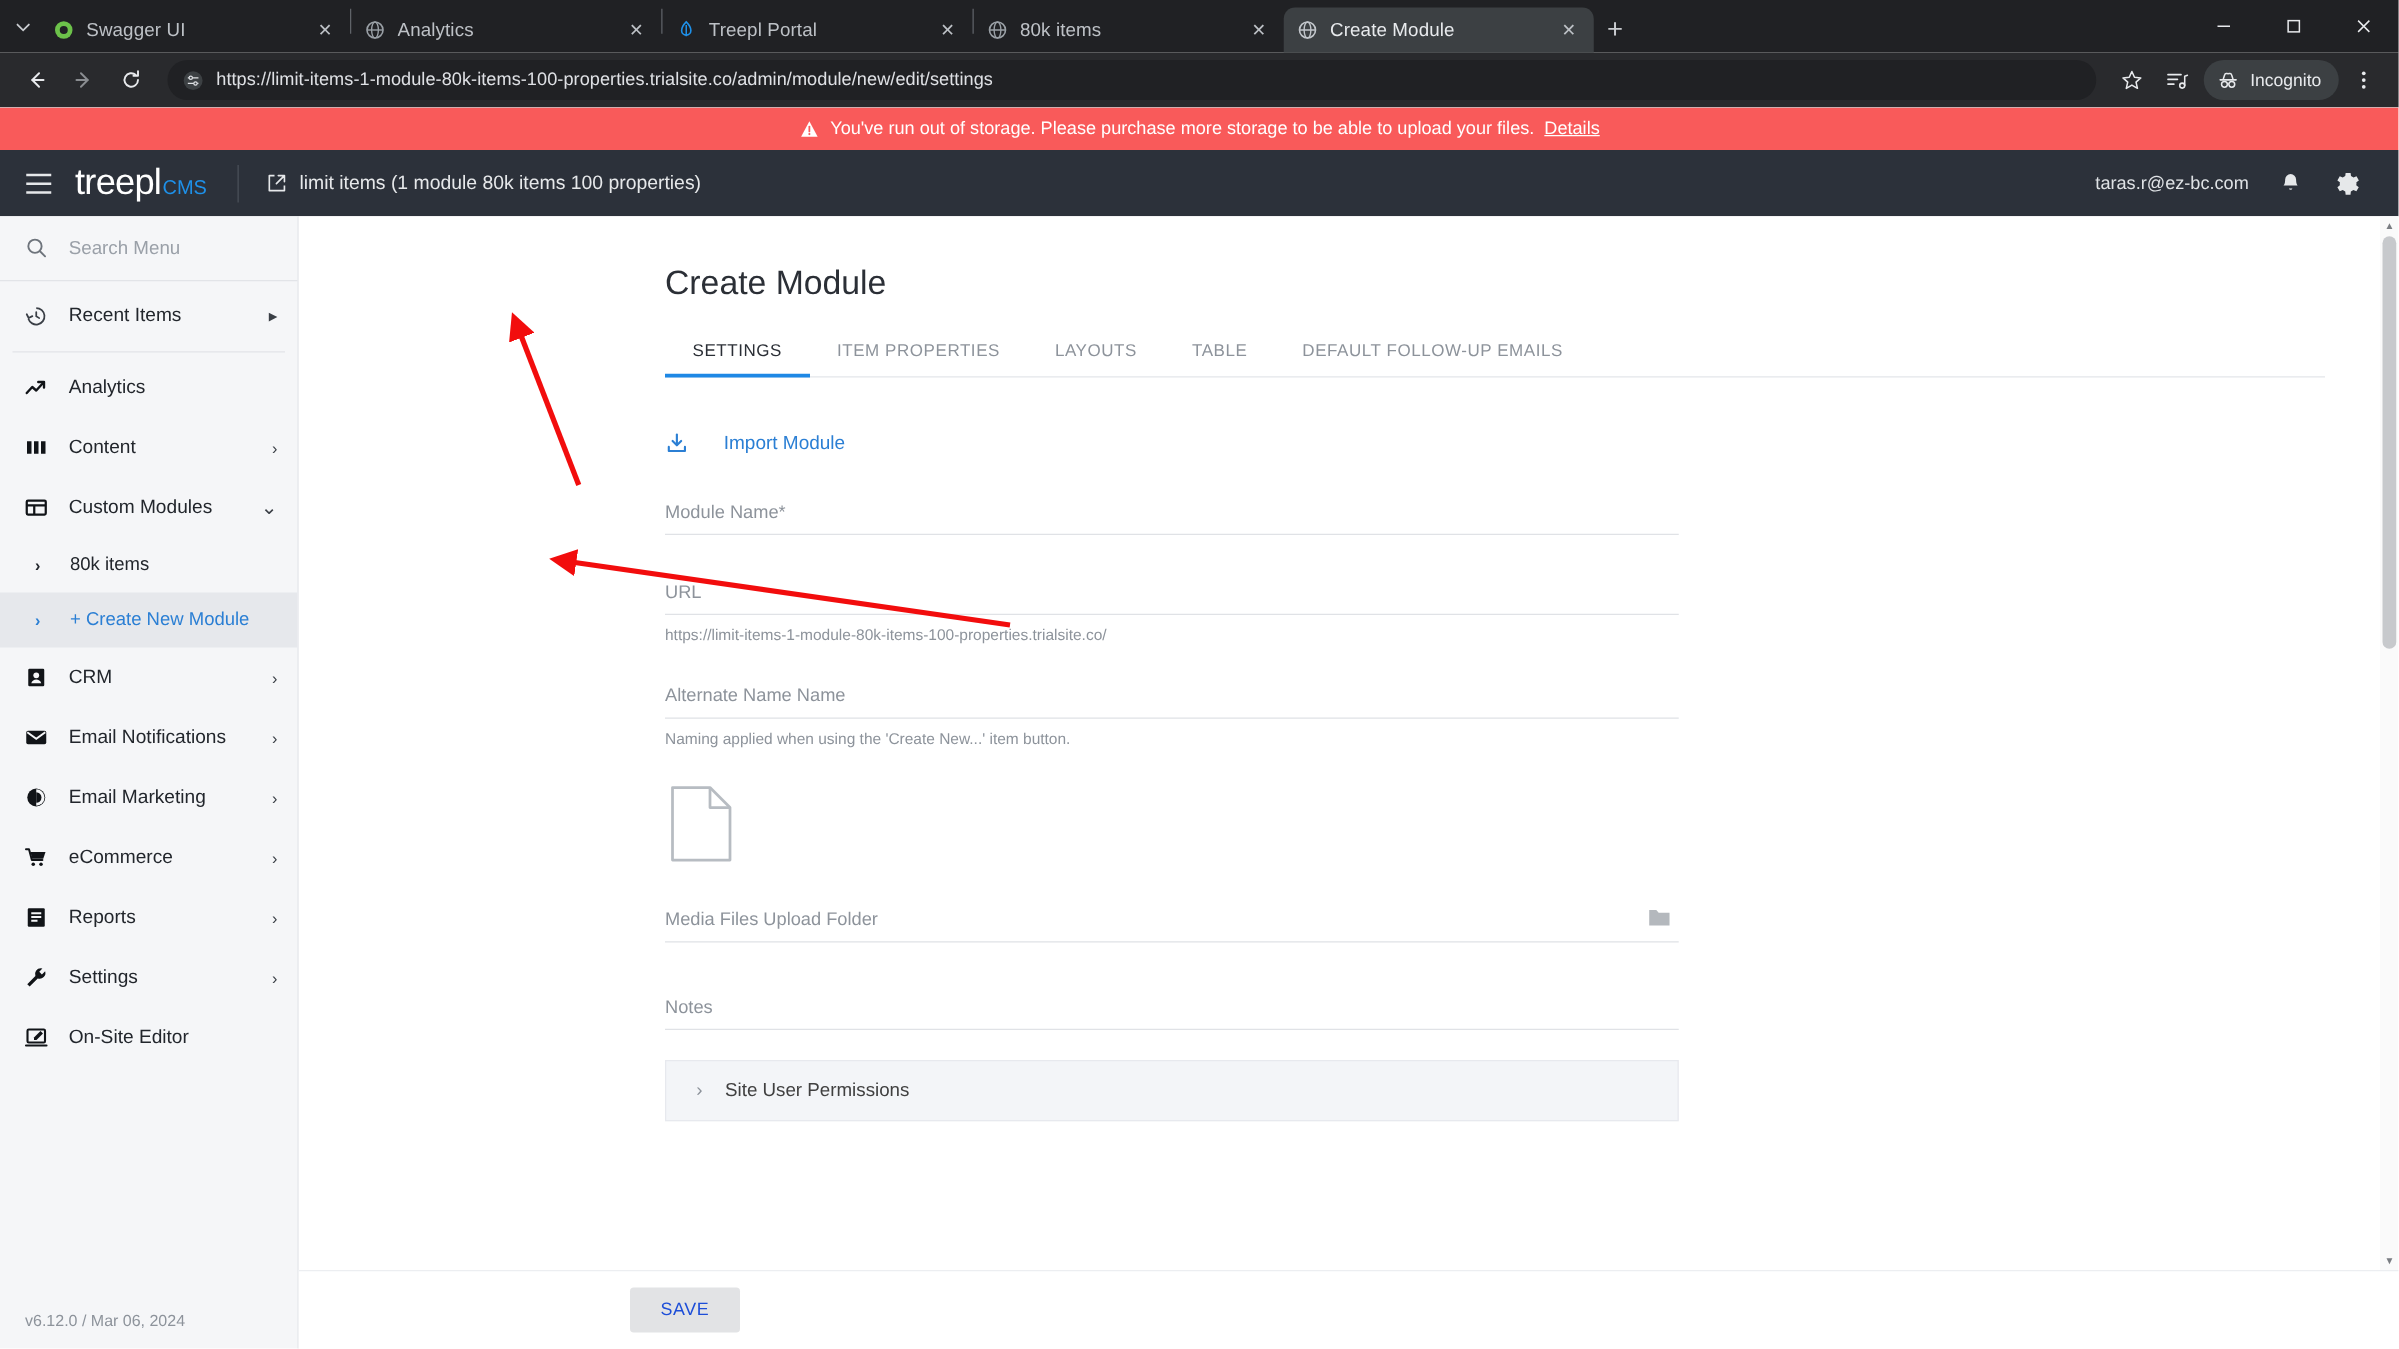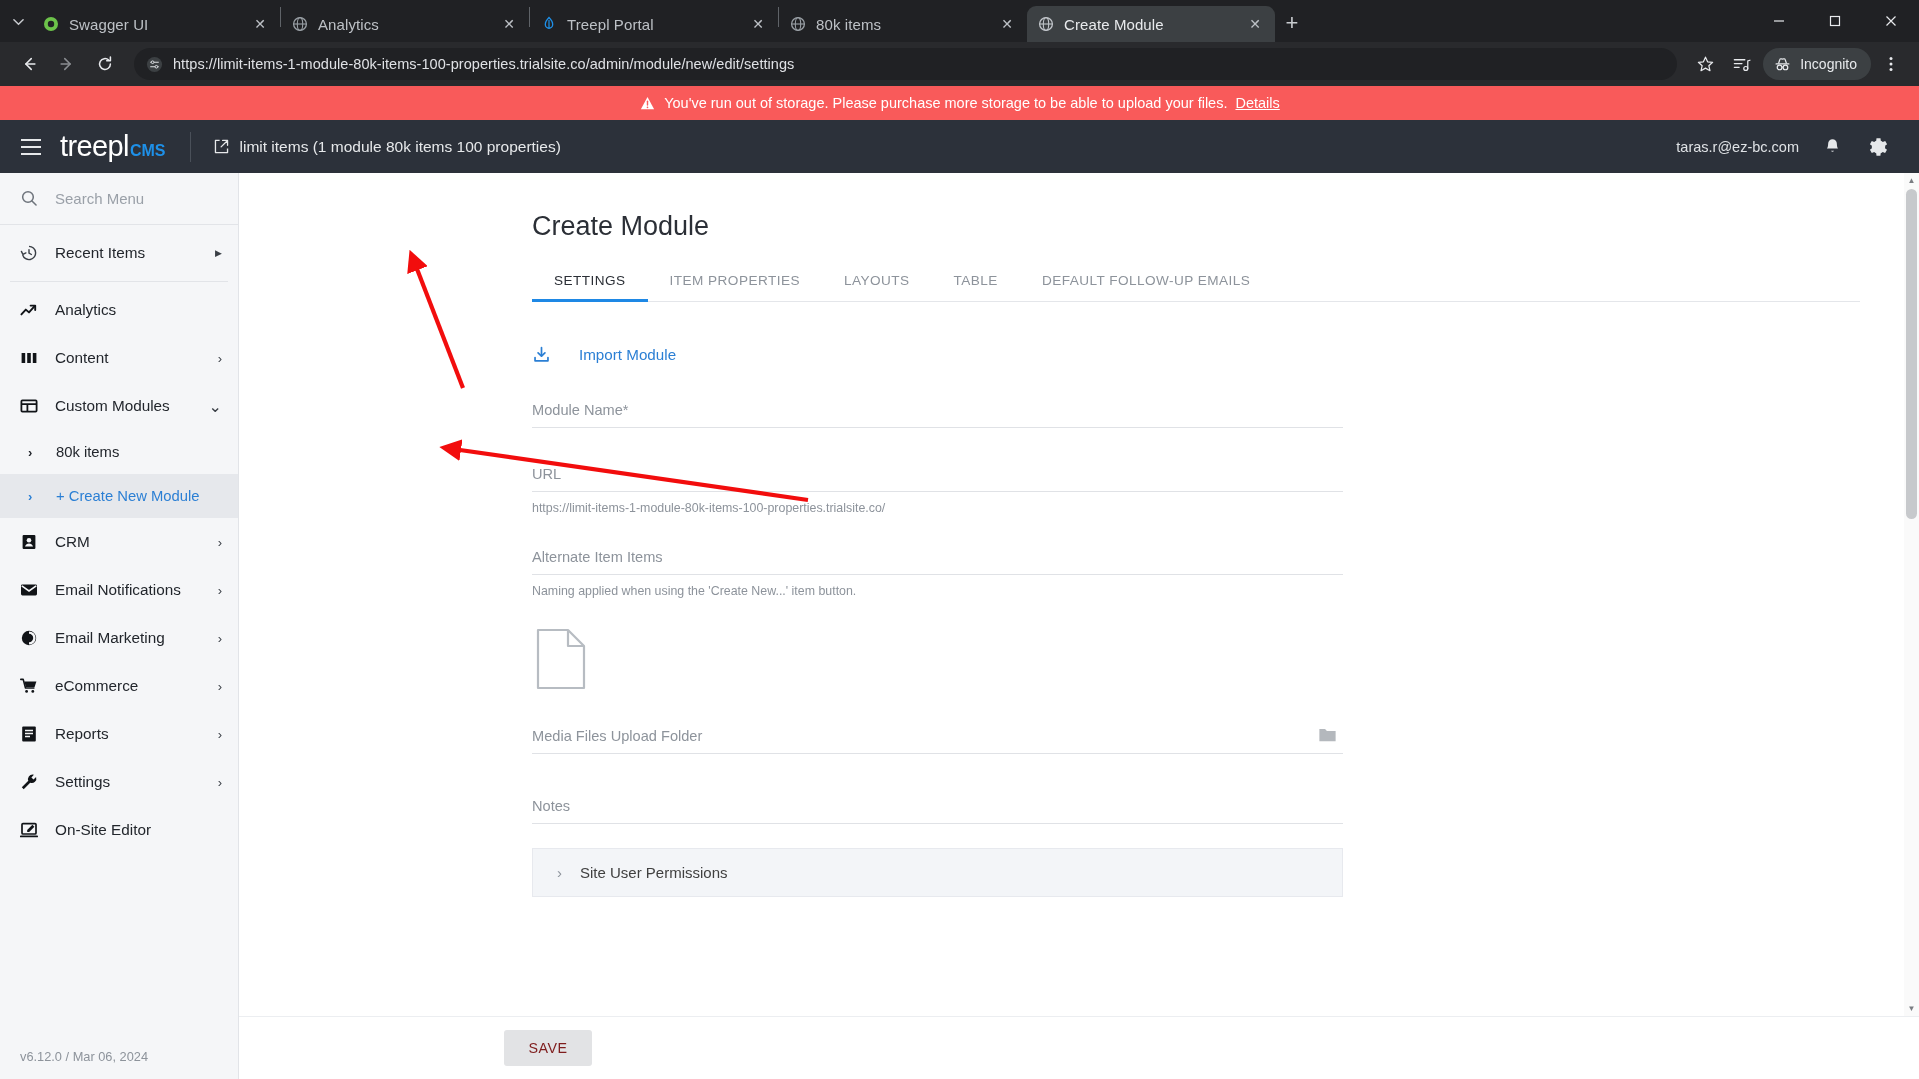--- a/index.html
+++ b/index.html
@@ -88,21 +88,21 @@
 
   .cms-header {
     height: 53px; background: #2c313a; display: flex; align-items: center;
     flex: 0 0 53px; padding-left: 10px; color: #e6e8ea;
   }
   .hamburger { width: 42px; height: 42px; display: flex; flex-direction: column;
     align-items: center; justify-content: center; gap: 5px; }
   .hamburger span { display: block; width: 20px; height: 2px; background: #e6e8ea; }
   .logo { font-size: 29px; letter-spacing: -0.6px; margin-left: 8px; color: #fff;
     font-weight: 400; display: flex; align-items: baseline; }
-  .logo .cms { color: #1e90e8; font-size: 16px; font-weight: 700; margin-left: 1px; letter-spacing: 0; }
+  .logo .cms { color: #1e90e8; font-size: 16px; font-weight: 400; margin-left: 1px; letter-spacing: 0; }
   .hdr-divider { width: 1px; height: 30px; background: #4a5059; margin: 0 22px 0 24px; }
   .site-link { display: flex; align-items: center; gap: 10px; font-size: 15.5px; color: #e6e8ea; }
   .hdr-right { margin-left: auto; display: flex; align-items: center; gap: 20px; padding-right: 28px; }
   .hdr-right .email { font-size: 14.5px; color: #dfe2e5; }
   .hdr-ico { width: 26px; height: 26px; display: flex; align-items: center; justify-content: center; color: #e6e8ea; }
 
   .body-row { flex: 1; display: flex; min-height: 0; position: relative; }
 
   
   .sidebar {
@@ -182,21 +182,21 @@
     height: 49px; display: flex; align-items: center; padding-left: 24px; gap: 18px;
   }
   .panel .p-arrow { color: #8d939b; font-size: 15px; }
   .panel .p-label { font-size: 15px; color: #404040; }
 
   .save-bar {
     height: 63px; flex: 0 0 63px; background: #fff; border-top: 1px solid #eceef1;
     display: flex; align-items: center; padding-left: 265px;
   }
   .save-btn {
-    background: #e2e3e5; color: #7f1d1d; border: none; border-radius: 3px;
+    background: #e2e3e5; color: #1d4ed8; border: none; border-radius: 3px;
     width: 88px; height: 36px; font-size: 14.3px; letter-spacing: .5px;
     font-family: "Liberation Sans", sans-serif;
   }
 
   .scrollbar-v {
     position: absolute; right: 0; top: 0; width: 15px; bottom: 0; background: #fafafa;
   }
   .scrollbar-v .thumb { position: absolute; top: 0; left: 2px; width: 11px; height: 330px;
     background: #c7c9cc; border-radius: 6px; }
   .sb-arrow { position:absolute; left:0; width:15px; height:15px; display:flex;
@@ -603,21 +603,21 @@
               <div class="field-line"></div>
             </div>
 
             <div class="field">
               <div class="field-label">URL</div>
               <div class="field-line"></div>
               <div class="field-hint">https://limit-items-1-module-80k-items-100-properties.trialsite.co/</div>
             </div>
 
             <div class="field" style="margin-top:34px;">
-              <div class="field-label">Alternate Item Items</div>
+              <div class="field-label">Alternate Name Name</div>
               <div class="field-line"></div>
               <div class="field-hint">Naming applied when using the 'Create New...' item button.</div>
             </div>
 
             <div class="icon-field">
               <div class="icon-preview">
                 <svg width="52" height="62" viewBox="0 0 52 62">
                     <path d="M3 2h30l16 16v42H3z" fill="#fff" stroke="#b7bcc2" stroke-width="2.2" stroke-linejoin="round"></path>
                     <path d="M33 2v16h16" fill="none" stroke="#b7bcc2" stroke-width="2.2" stroke-linejoin="round"></path>
                   </svg>

